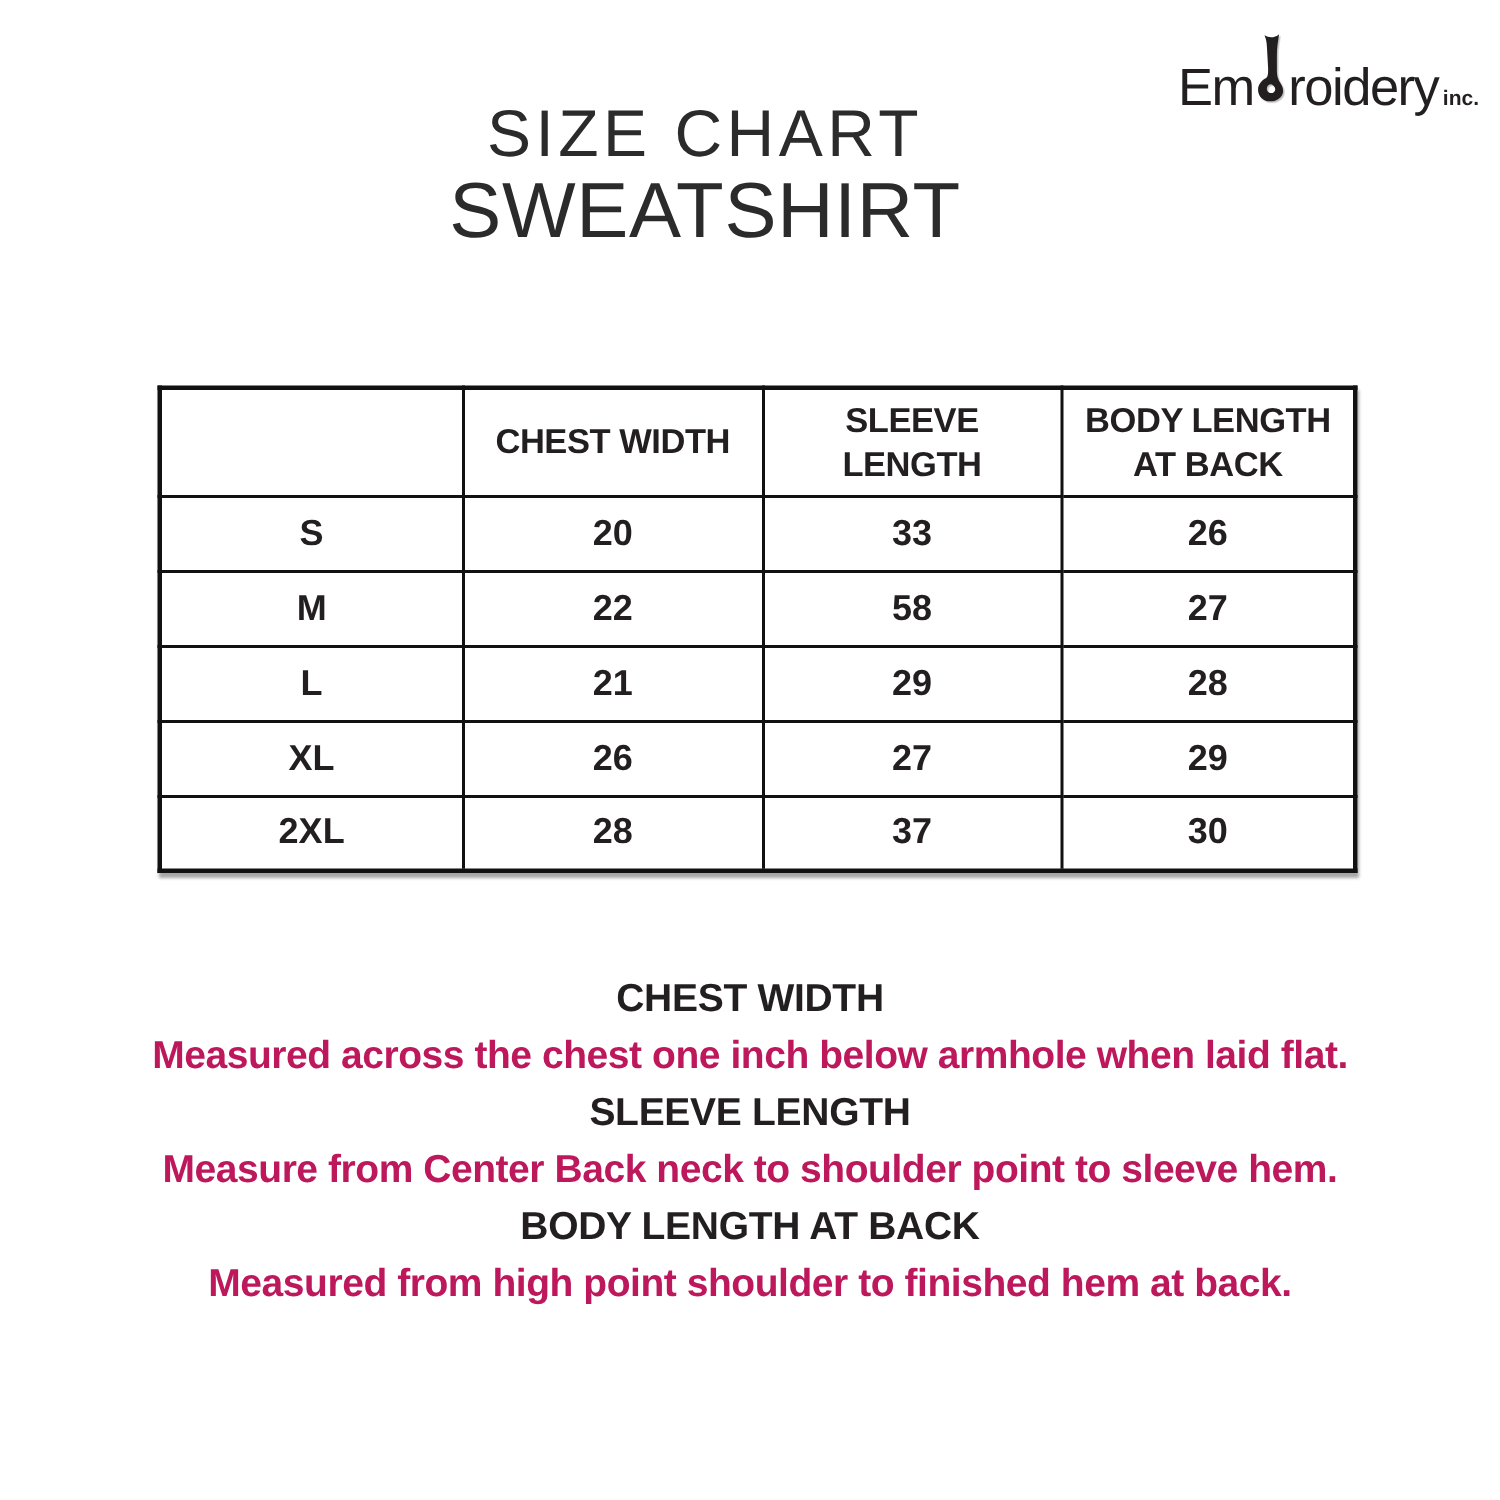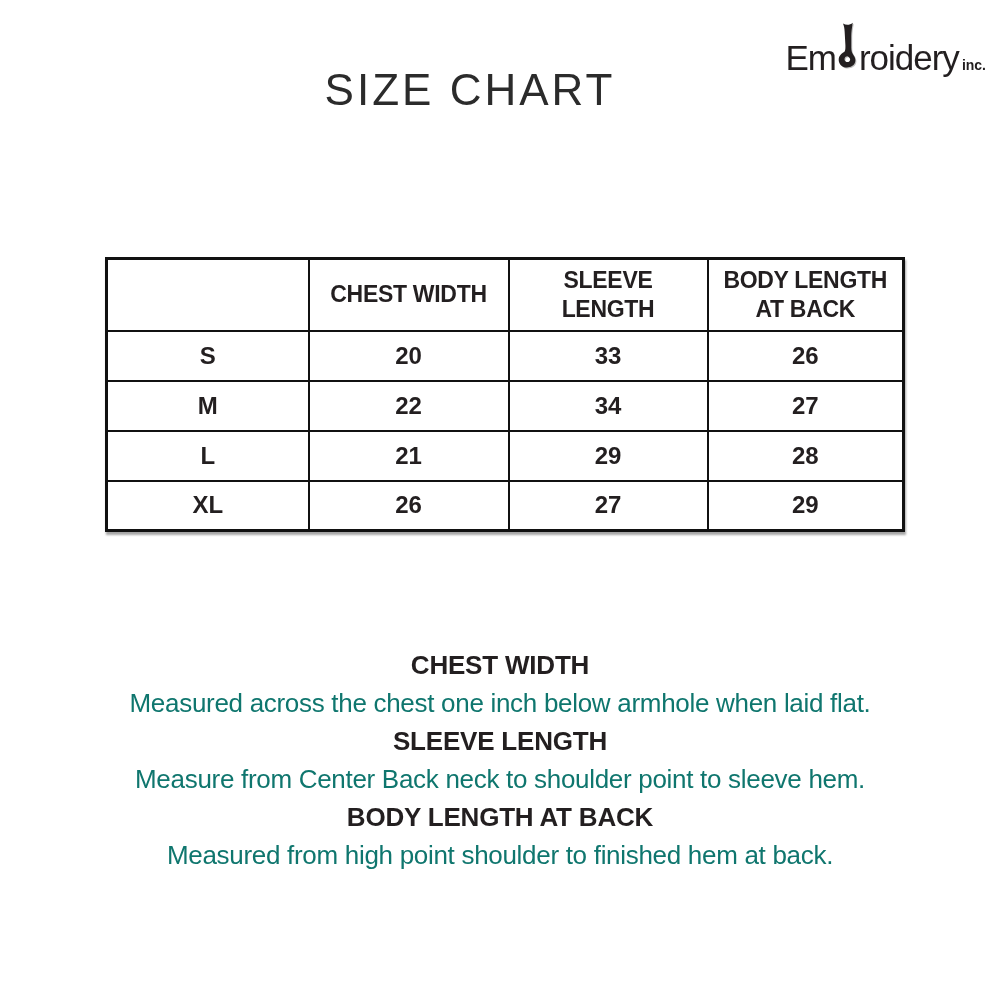--- a/index.html
+++ b/index.html
@@ -110,24 +110,24 @@
   }
   .glossary .term {
     font-size: 26px;
     font-weight: 700;
     line-height: 38px;
     letter-spacing: -0.2px;
     color: #231f20;
   }
   .glossary .definition {
     font-size: 26px;
-    font-weight: 400;
+    font-weight: 700;
     line-height: 38px;
     letter-spacing: -0.3px;
-    color: #0f766e;
+    color: #be185d;
     text-align: center;
   }
 </style>
 </head>
 <body>
 
 <div class="logo">
   <span class="logo-text">Em</span>
   <span class="logo-glyph">
     <svg width="21" height="48" viewBox="0 0 28 62" aria-hidden="true">
@@ -137,20 +137,21 @@
            M14 44.6 C11.2 44.6 9.6 46.9 10.2 49.6 C10.8 52.3 14.2 53.3 16.3 51.6
            C18.5 49.8 17.8 46.3 14 44.6 Z"></path>
     </svg>
   </span>
   <span class="logo-text">roidery</span>
   <span class="logo-inc">inc.</span>
 </div>
 
 <div class="title-block">
   <div class="title-line1">SIZE CHART</div>
+  <div class="title-line2">SWEATSHIRT</div>
 </div>
 
 <div class="size-table-wrap">
   <table class="size-table">
     <thead>
       <tr>
         <th class="col-size"></th>
         <th class="col-chest">CHEST WIDTH</th>
         <th class="col-sleeve">SLEEVE LENGTH</th>
         <th class="col-body">BODY LENGTH AT BACK</th>
@@ -159,34 +160,40 @@
     <tbody>
       <tr>
         <td>S</td>
         <td>20</td>
         <td>33</td>
         <td>26</td>
       </tr>
       <tr>
         <td>M</td>
         <td>22</td>
-        <td>34</td>
+        <td>58</td>
         <td>27</td>
       </tr>
       <tr>
         <td>L</td>
         <td>21</td>
         <td>29</td>
         <td>28</td>
       </tr>
       <tr>
         <td>XL</td>
         <td>26</td>
         <td>27</td>
         <td>29</td>
+      </tr>
+      <tr>
+        <td>2XL</td>
+        <td>28</td>
+        <td>37</td>
+        <td>30</td>
       </tr>
     </tbody>
   </table>
 </div>
 
 <div class="glossary">
   <div class="term">CHEST WIDTH</div>
   <div class="definition">Measured across the chest one inch below armhole when laid flat.</div>
   <div class="term">SLEEVE LENGTH</div>
   <div class="definition">Measure from Center Back neck to shoulder point to sleeve hem.</div>

